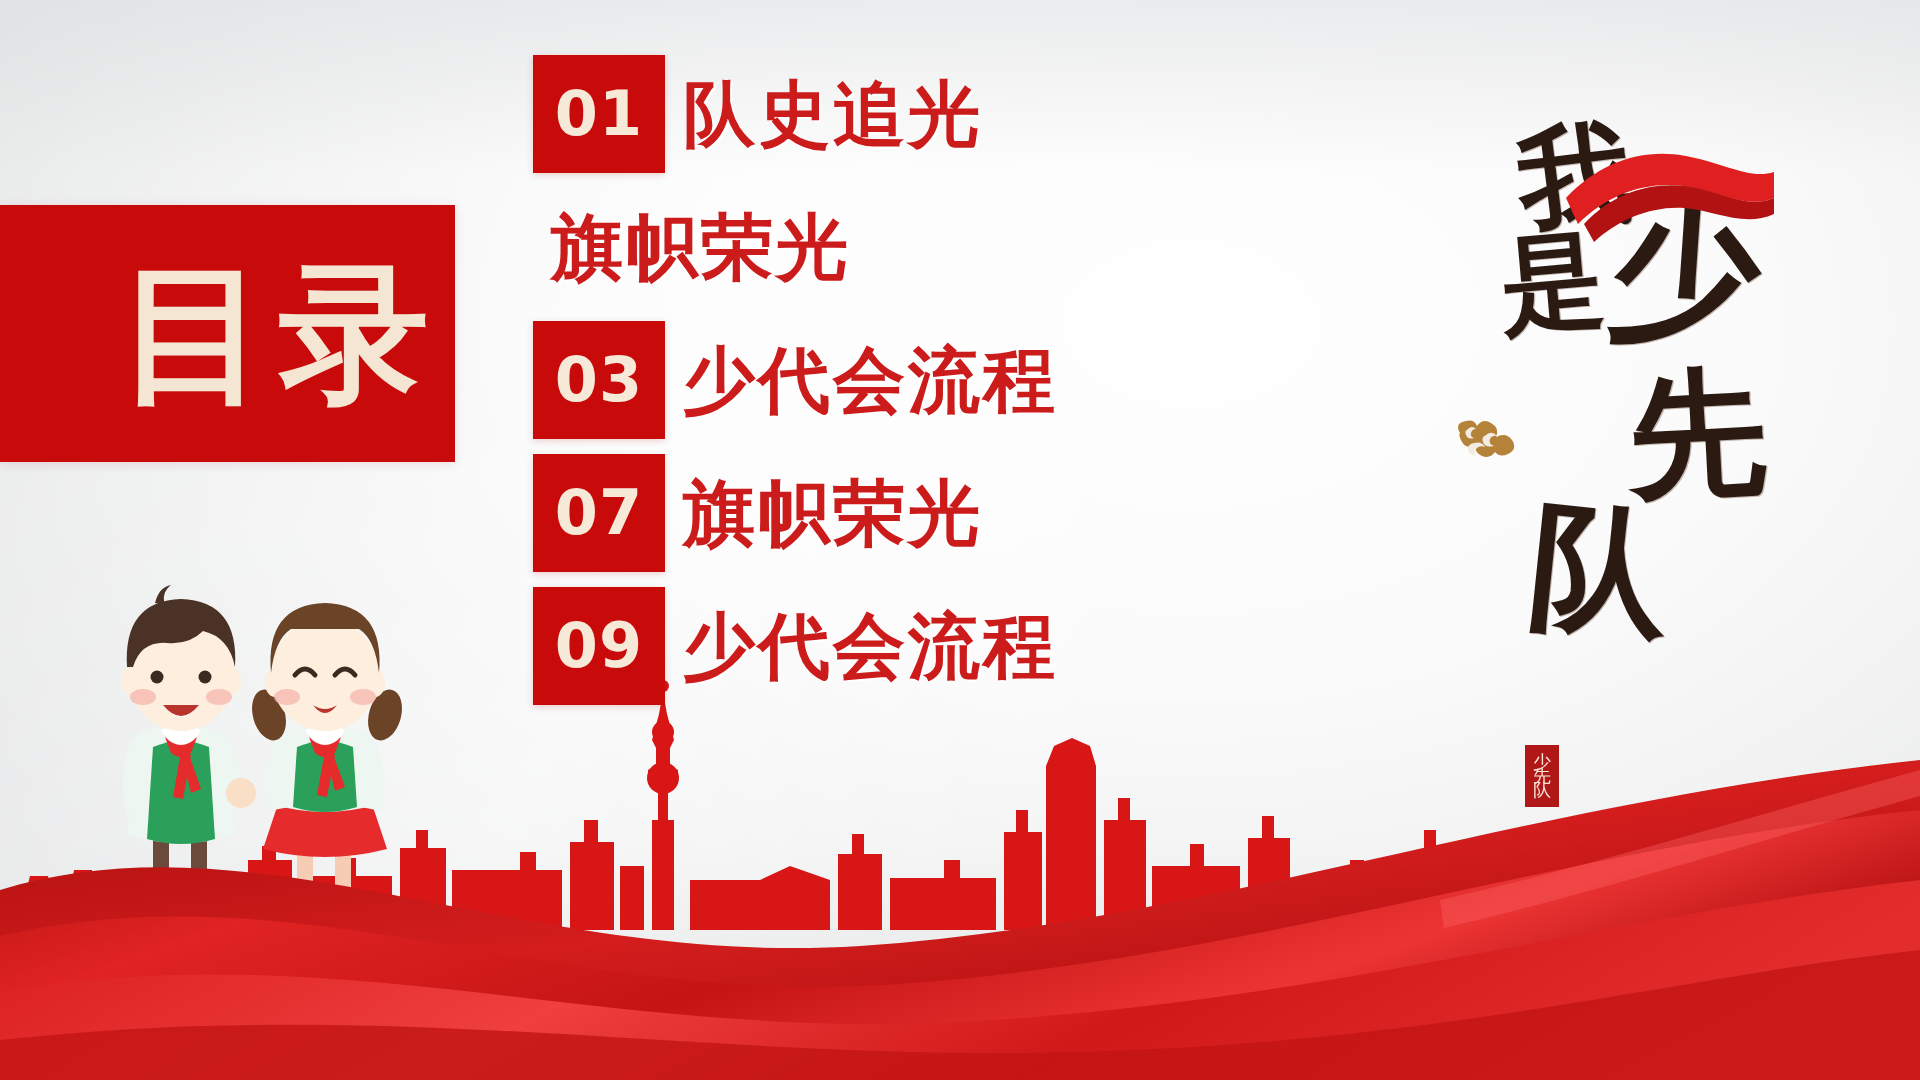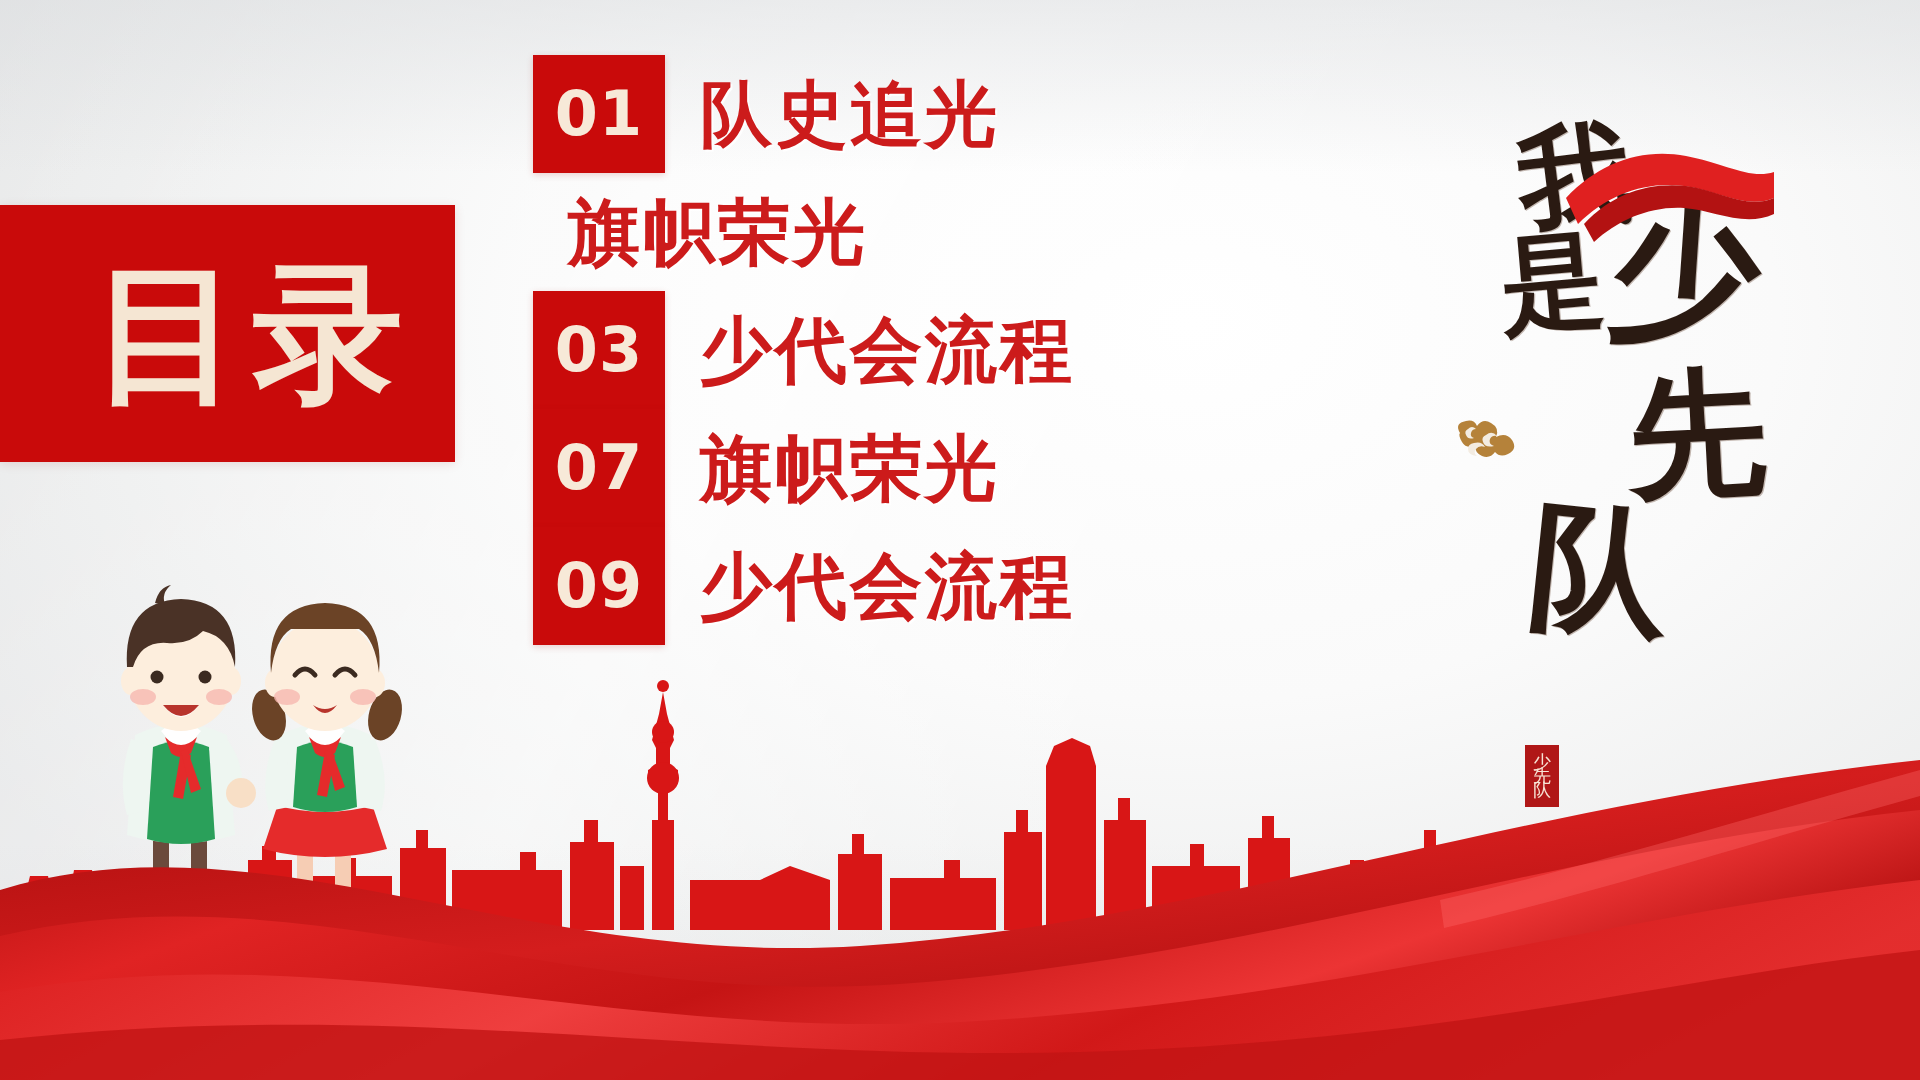--- a/index.html
+++ b/index.html
@@ -32,45 +32,45 @@
     position:absolute;left:0;top:205px;width:455px;height:257px;
     background:#c90a0a;
     display:flex;align-items:center;justify-content:flex-end;
     box-shadow:0 2px 10px rgba(150,0,0,.12);
   }
   .title-box .title-text{
     color:#f5e6d3;
     font-size:150px;line-height:1;
     font-weight:bold;
     letter-spacing:10px;
-    padding-right:42px;
+    padding-right:16px;
     white-space:nowrap;
   }
 
   
   .toc{
     position:absolute;left:533px;top:55px;
-    display:flex;flex-direction:column;
+    display:flex;flex-direction:column;gap:15px;
   }
   .toc-row{
     display:flex;align-items:center;height:118px;
   }
   .num-box{
     width:132px;height:118px;flex:0 0 132px;
     background:#c90a0a;
     display:flex;align-items:center;justify-content:center;
     box-shadow:0 2px 7px rgba(160,10,10,.18);
   }
   .num-box .num{
     color:#f7e9d8;
     font-size:62px;font-weight:bold;line-height:1;
     letter-spacing:1px;
   }
   .toc-label{
-    margin-left:35px;
+    margin-left:18px;
     color:#cc1b1b;
     font-size:72px;font-weight:bold;line-height:1;
     letter-spacing:3px;white-space:nowrap;
     text-shadow:2px 2px 0 rgba(255,255,255,.85);
   }
 
   
   .callig{
     position:absolute;left:1500px;top:120px;width:300px;height:560px;
     pointer-events:none;

